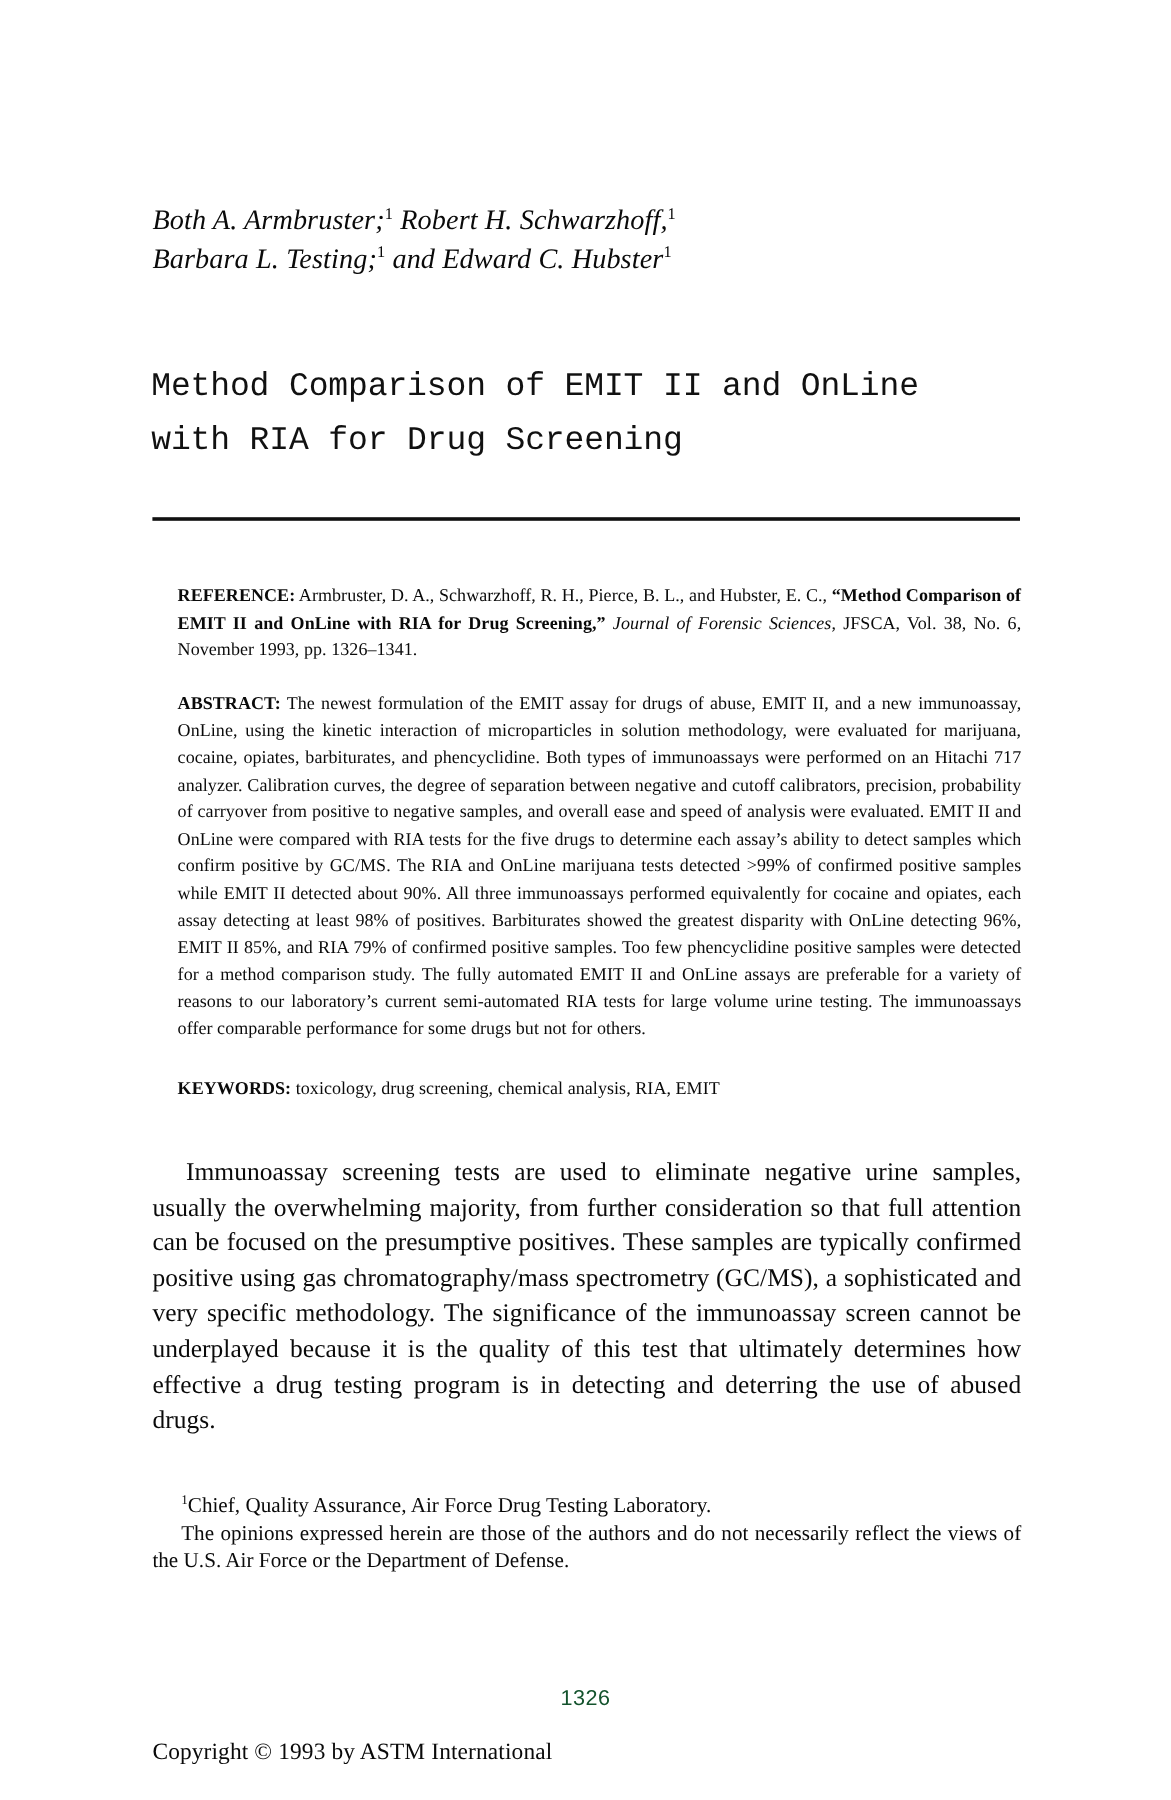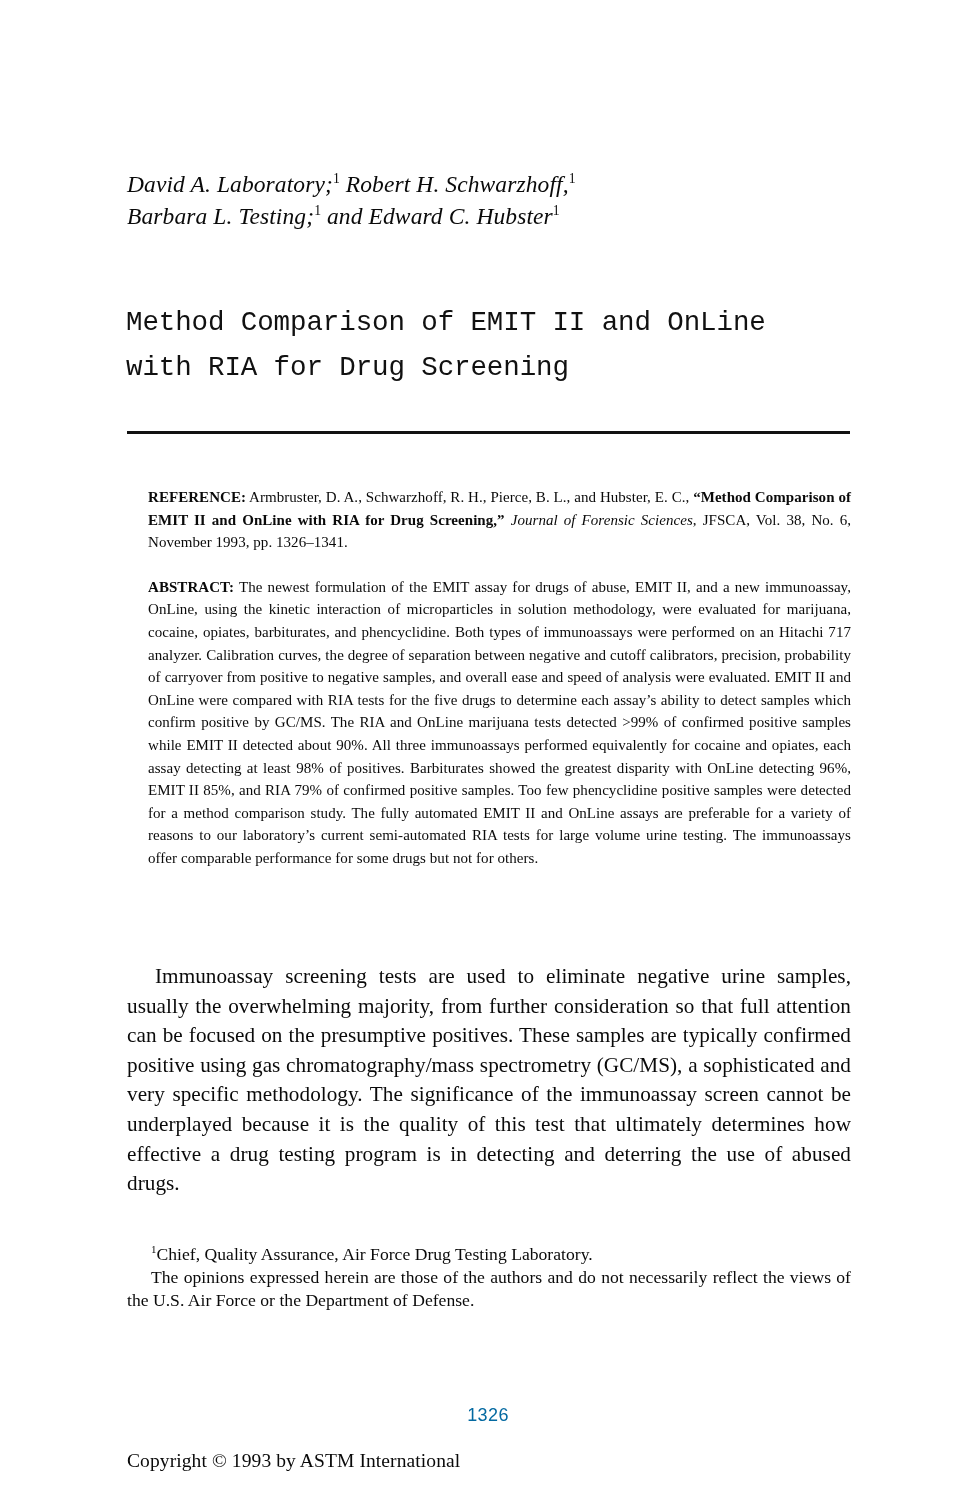--- a/index.html
+++ b/index.html
@@ -125,52 +125,53 @@
   
   .folio {
     position: absolute;
     left: 0;
     top: 1405px;
     width: 976px;
     text-align: center;
     font-family: "Liberation Sans", "DejaVu Sans", sans-serif;
     font-size: 18px;
     letter-spacing: 0.4px;
-    color: #0369a1;
+    color: #14532d;
   }
 
   
   .copyright {
     position: absolute;
     left: 127px;
     top: 1450px;
     font-size: 19.5px;
     letter-spacing: 0.1px;
   }
 </style>
 </head>
 <body>
 
 <div class="page">
 
   <div class="authors">
-    <span>David A. Laboratory;</span><sup>1</sup><span> Robert H. Schwarzhoff,</span><sup>1</sup><br>
+    <span>Both A. Armbruster;</span><sup>1</sup><span> Robert H. Schwarzhoff,</span><sup>1</sup><br>
     <span>Barbara L. Testing;</span><sup>1</sup><span> and Edward C. Hubster</span><sup>1</sup>
   </div>
 
   <h1 class="doc-title">Method Comparison of EMIT II and OnLine with RIA for Drug Screening</h1>
 
   <div class="rule"></div>
 
   <div class="meta-block">
 
     <p class="reference"><span class="lead">REFERENCE:</span><span> Armbruster, D. A., Schwarzhoff, R. H., Pierce, B. L., and Hubster, E. C.,</span> <span class="bd">“Method Comparison of EMIT II and OnLine with RIA for Drug Screening,”</span><span class="it"> Journal of Forensic Sciences</span><span>, JFSCA, Vol. 38, No. 6, November 1993, pp. 1326–1341.</span></p>
 
     <p class="abstract"><span class="lead">ABSTRACT:</span><span> The newest formulation of the EMIT assay for drugs of abuse, EMIT II, and a new immunoassay, OnLine, using the kinetic interaction of microparticles in solution methodology, were evaluated for marijuana, cocaine, opiates, barbiturates, and phencyclidine. Both types of immunoassays were performed on an Hitachi 717 analyzer. Calibration curves, the degree of separation between negative and cutoff calibrators, precision, probability of carryover from positive to negative samples, and overall ease and speed of analysis were evaluated. EMIT II and OnLine were compared with RIA tests for the five drugs to determine each assay’s ability to detect samples which confirm positive by GC/MS. The RIA and OnLine marijuana tests detected &gt;99% of confirmed positive samples while EMIT II detected about 90%. All three immunoassays performed equivalently for cocaine and opiates, each assay detecting at least 98% of positives. Barbiturates showed the greatest disparity with OnLine detecting 96%, EMIT II 85%, and RIA 79% of confirmed positive samples. Too few phencyclidine positive samples were detected for a method comparison study. The fully automated EMIT II and OnLine assays are preferable for a variety of reasons to our laboratory’s current semi-automated RIA tests for large volume urine testing. The immunoassays offer comparable performance for some drugs but not for others.</span></p>
 
+    <p class="keywords"><span class="lead">KEYWORDS:</span><span> toxicology, drug screening, chemical analysis, RIA, EMIT</span></p>
 
   </div>
 
   <div class="body-text">
     <p>Immunoassay screening tests are used to eliminate negative urine samples, usually the overwhelming majority, from further consideration so that full attention can be focused on the presumptive positives. These samples are typically confirmed positive using gas chromatography/mass spectrometry (GC/MS), a sophisticated and very specific methodology. The significance of the immunoassay screen cannot be underplayed because it is the quality of this test that ultimately determines how effective a drug testing program is in detecting and deterring the use of abused drugs.</p>
   </div>
 
   <div class="footnotes">
     <p class="ind"><sup>1</sup><span>Chief, Quality Assurance, Air Force Drug Testing Laboratory.</span></p>
     <p class="ind">The opinions expressed herein are those of the authors and do not necessarily reflect the views of the U.S. Air Force or the Department of Defense.</p>

